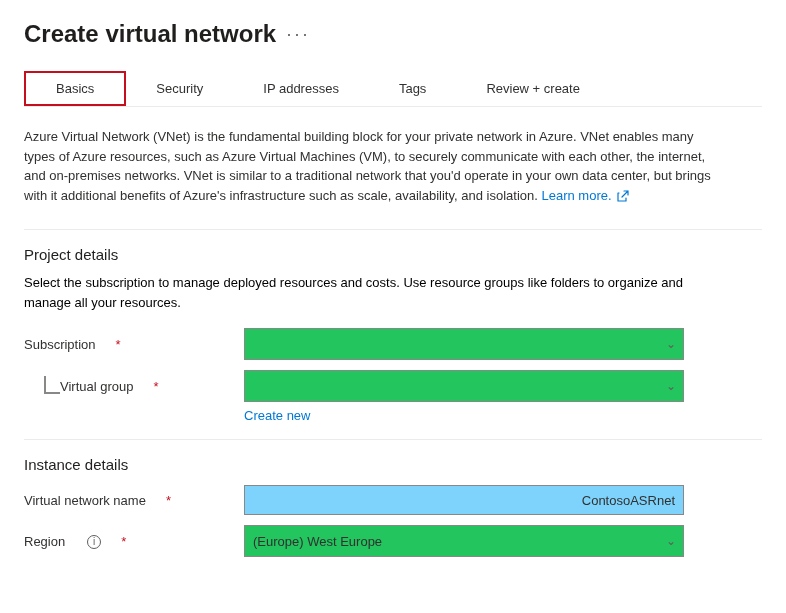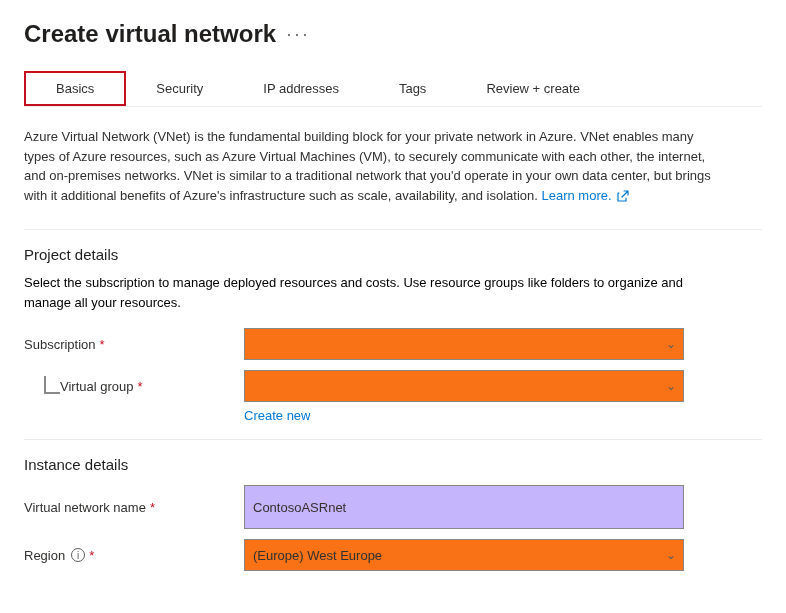--- a/index.html
+++ b/index.html
@@ -99,67 +99,68 @@
       margin-bottom: 10px;
       gap: 0;
     }
 
     .form-label {
       width: 220px;
       font-size: 13px;
       color: #323130;
       flex-shrink: 0;
       display: flex;
-      align-items: center;
-      gap: 4px;
+      align-items: flex-end;
+      gap: 20px;
     }
 
     .required-star {
       color: #c50f1f;
       font-size: 13px;
     }
 
     .form-control-wrapper {
       flex: 1;
       max-width: 440px;
       position: relative;
     }
 
     .form-select {
       width: 100%;
       height: 32px;
       border: 1px solid #8a8886;
-      background: #f97316;
+      background: #22c55e;
       padding: 0 32px 0 8px;
       font-size: 13px;
       color: #323130;
       appearance: none;
       cursor: pointer;
       outline: none;
     }
 
     .select-chevron {
       position: absolute;
       right: 8px;
       top: 50%;
       transform: translateY(-50%);
       pointer-events: none;
       color: #605e5c;
       font-size: 12px;
     }
 
     .form-input {
       width: 100%;
-      height: 44px;
+      height: 30px;
       border: 1px solid #8a8886;
-      background: #c4b5fd;
+      background: #7dd3fc;
       padding: 0 8px;
       font-size: 13px;
       color: #323130;
       outline: none;
+      text-align: right;
     }
 
     .create-new-link {
       color: #0078d4;
       text-decoration: none;
       font-size: 13px;
       cursor: pointer;
       margin-left: 220px;
     }
 

